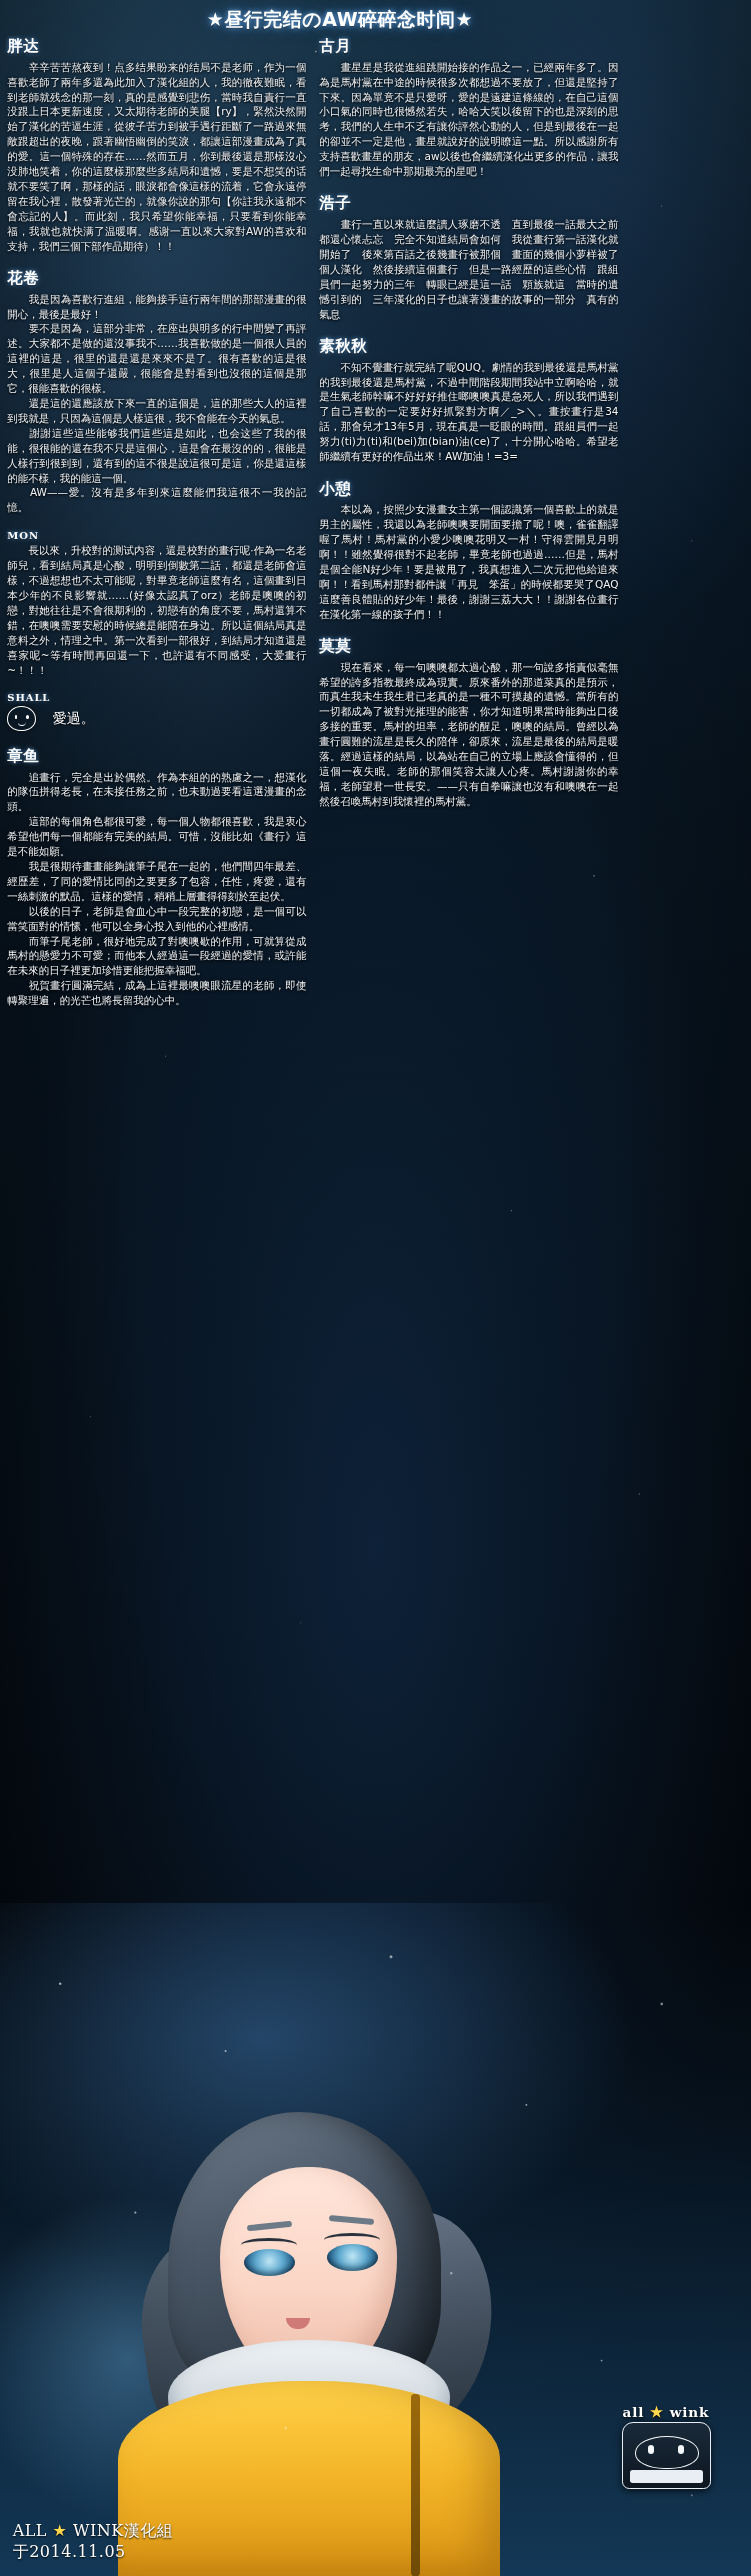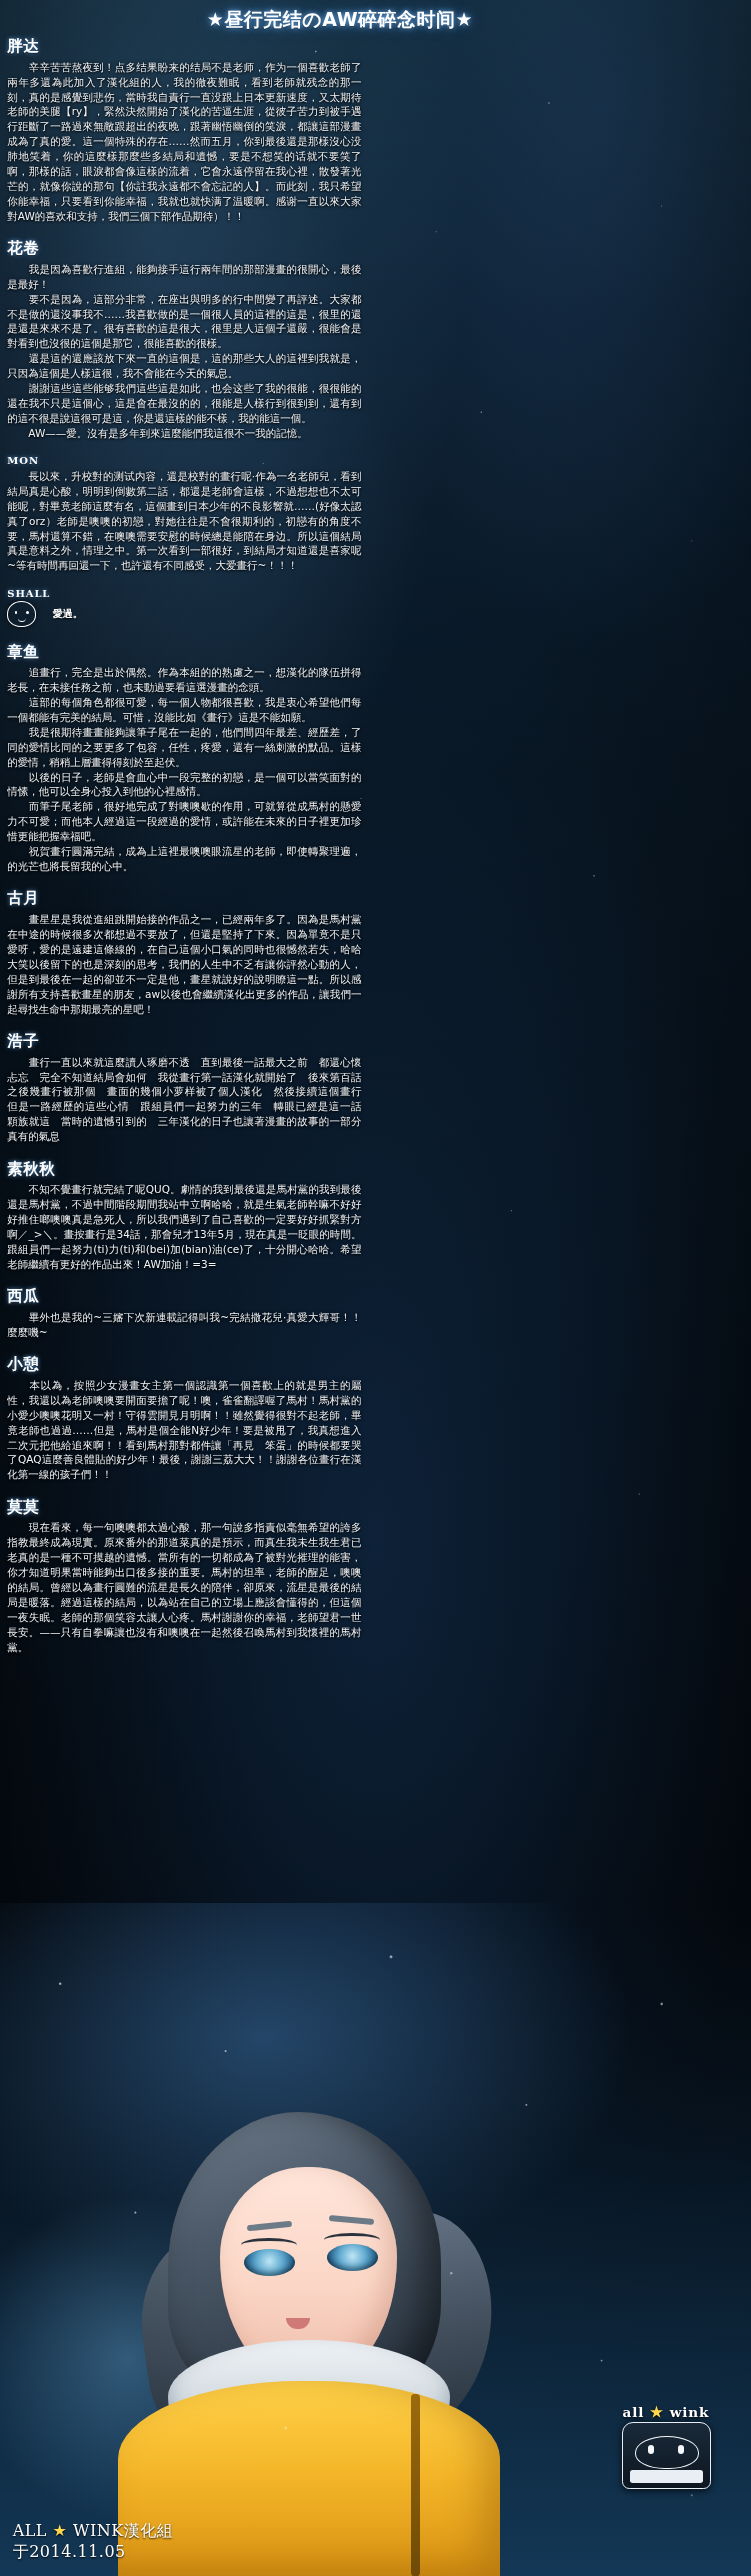--- a/index.html
+++ b/index.html
@@ -65,21 +65,20 @@
   }
 
   
   #columns {
     position:absolute;
     top:36px; left:0;
     width:624px;
     z-index:5;
     display:flex;
     gap:0;
-    flex-direction:column;
   }
   .col { width:367px; padding:0 5.5px 0 7.3px; box-sizing:border-box; }
   .col.right { padding-left:7.3px; }
 
   .entry { margin-bottom:14.5px; }
   .entry-name {
     font-size:15.5px;
     font-weight:bold;
     color:#ffffff;
     margin-bottom:2.7px;
@@ -113,21 +112,21 @@
     background:#ffffff; border-radius:1.8px;
   }
   .doodle-face:before { left:6.4px; }
   .doodle-face:after { right:6.4px; }
   .doodle-mouth {
     position:absolute; left:50%; transform:translateX(-50%);
     bottom:4.5px; width:8.2px; height:3.6px;
     border-bottom:1.8px solid #ffffff; border-radius:0 0 8.2px 8.2px;
   }
   .doodle-text {
-    font-size:10px; color:#ffffff; font-weight:bold;
+    font-size:14px; color:#ffffff; font-weight:normal;
     text-shadow:0 0.9px 1.8px #000;
     padding-left:11px;
   }
 
   
   #illustration {
     position:absolute;
     left:0; bottom:0;
     width:752px; height:673px;
     z-index:2;
@@ -380,24 +379,20 @@
       <div class="entry">
         <div class="entry-name">浩子</div>
         <div class="entry-body">　　畫行一直以來就這麼讀人琢磨不透　直到最後一話最大之前　都還心懷忐忘　完全不知道結局會如何　我從畫行第一話漢化就開始了　後來第百話之後幾畫行被那個　畫面的幾個小萝样被了個人漢化　然後接續這個畫行　但是一路經歷的這些心情　跟組員們一起努力的三年　轉眼已經是這一話　顆族就這　當時的遺憾引到的　三年漢化的日子也讓著漫畫的故事的一部分　真有的氣息</div>
       </div>
 
       <div class="entry">
         <div class="entry-name">素秋秋</div>
         <div class="entry-body">　　不知不覺畫行就完結了呢QUQ。劇情的我到最後還是馬村黨的我到最後還是馬村黨，不過中間階段期間我站中立啊哈哈，就是生氣老師幹嘛不好好好推住啷噢噢真是急死人，所以我們遇到了自己喜歡的一定要好好抓緊對方啊／_&gt;＼。畫按畫行是34話，那會兒才13年5月，現在真是一眨眼的時間。跟組員們一起努力(ti)力(ti)和(bei)加(bian)油(ce)了，十分開心哈哈。希望老師繼續有更好的作品出來！AW加油！=3=</div>
       </div>
 
-      <div class="entry">
-        <div class="entry-name">西瓜</div>
-        <div class="entry-body">　　畢外也是我的~三嬸下次新連載記得叫我~完結撒花兒·真愛大輝哥！！麼麼嘰~</div>
-      </div>
 
       <div class="entry">
         <div class="entry-name">小憩</div>
         <div class="entry-body">　　本以為，按照少女漫畫女主第一個認識第一個喜歡上的就是男主的屬性，我還以為老師噢噢要開面要擔了呢！噢，雀雀翻譯喔了馬村！馬村黨的小愛少噢噢花明又一村！守得雲開見月明啊！！雖然覺得很對不起老師，畢竟老師也過過……但是，馬村是個全能N好少年！要是被甩了，我真想進入二次元把他給追來啊！！看到馬村那對都件讓「再見　笨蛋」的時候都要哭了QAQ這麼善良體貼的好少年！最後，謝謝三荔大大！！謝謝各位畫行在漢化第一線的孩子們！！</div>
       </div>
 
       <div class="entry">
         <div class="entry-name">莫莫</div>
         <div class="entry-body">　　現在看來，每一句噢噢都太過心酸，那一句說多指責似毫無希望的誇多指教最終成為現實。原來番外的那道菜真的是預示，而真生我未生我生君已老真的是一種不可摸越的遺憾。當所有的一切都成為了被對光摧理的能害，你才知道明果當時能夠出口後多接的重要。馬村的坦率，老師的醒足，噢噢的結局。曾經以為畫行圓難的流星是長久的陪伴，卻原來，流星是最後的結局是暖落。經過這樣的結局，以為站在自己的立場上應該會懂得的，但這個一夜失眠。老師的那個笑容太讓人心疼。馬村謝謝你的幸福，老師望君一世長安。——只有自拳嘛讓也沒有和噢噢在一起然後召喚馬村到我懷裡的馬村黨。</div>
       </div>

